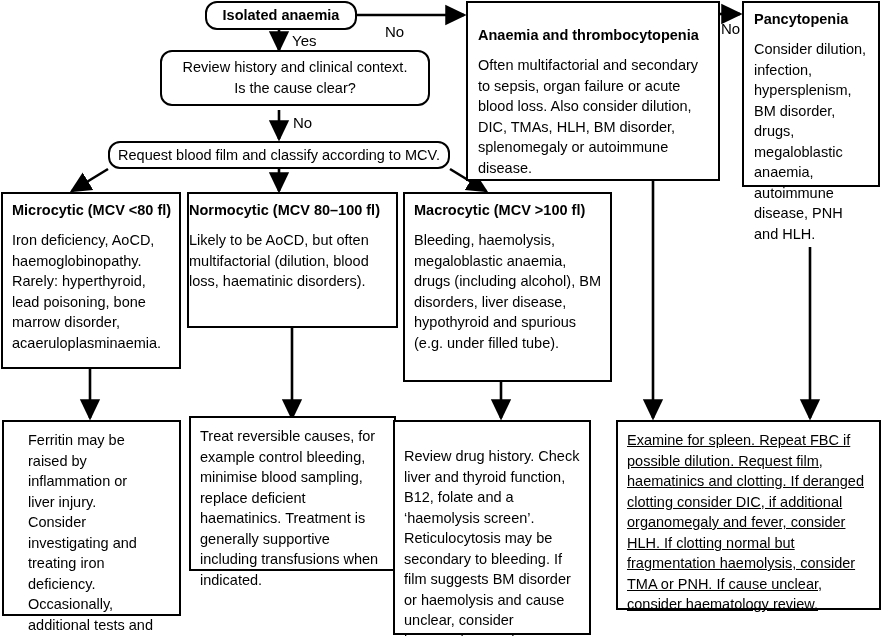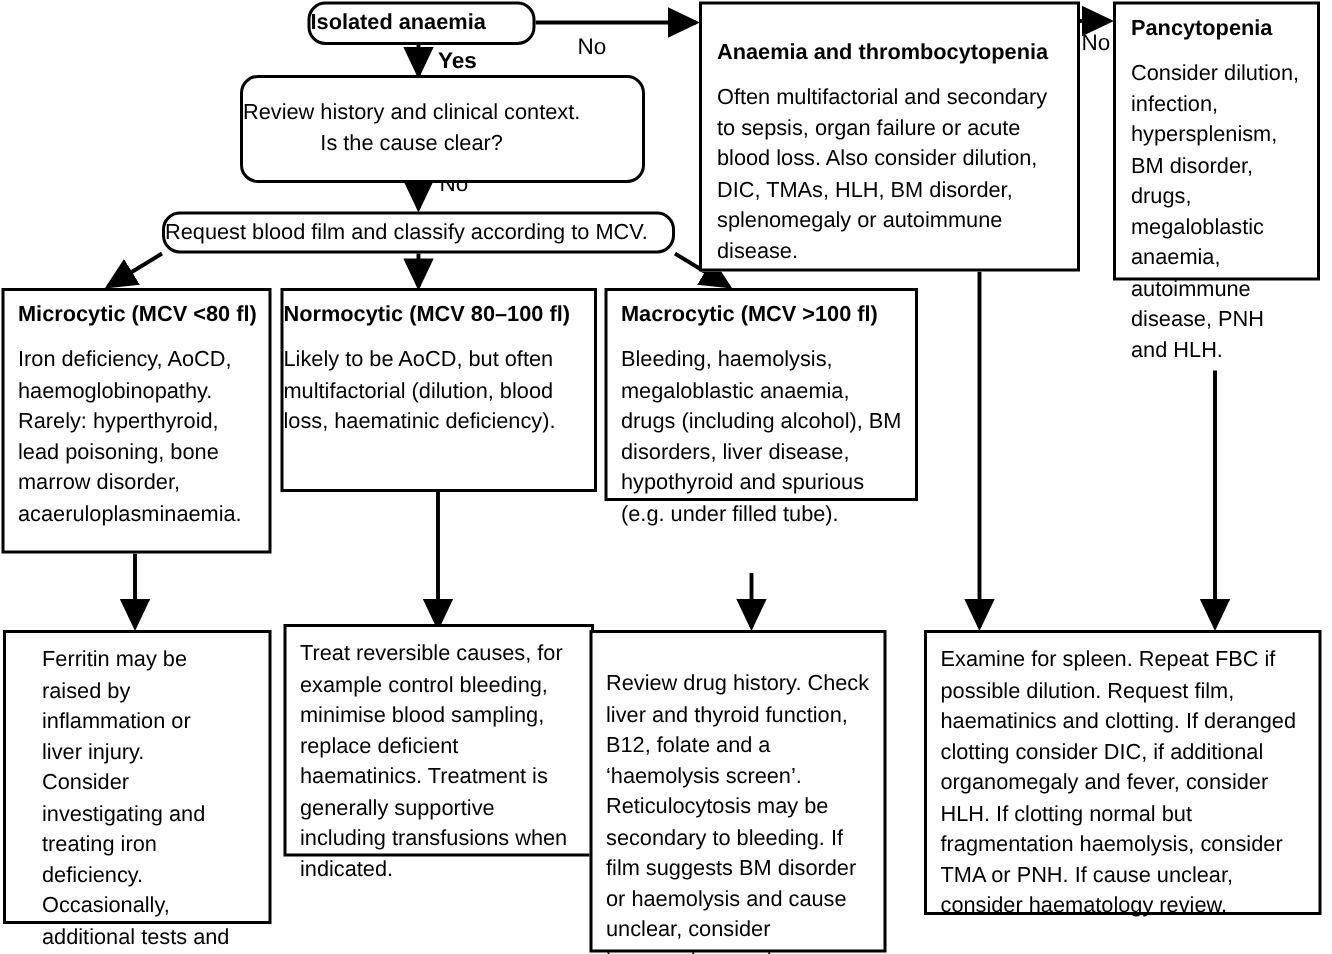--- a/index.html
+++ b/index.html
@@ -31,21 +31,21 @@
     white-space: nowrap;
   }
   .box .body {
     font-size: 14.5px;
     line-height: 20.5px;
     margin: 0;
   }
   .box.centered {
     display: flex;
     flex-direction: column;
-    align-items: flex-start;
+    align-items: center;
     justify-content: center;
     text-align: center;
     padding: 0;
     border-radius: 12px;
   }
   .box.centered .body { line-height: 21px; }
   .label {
     position: absolute;
     font-size: 15px;
     line-height: 15px;
@@ -92,29 +92,29 @@
         <path d="M501,382 L501,418"></path>
 
         <path d="M653,181 L653,418"></path>
 
         <path d="M810,247 L810,418"></path>
       </g>
     </svg>
   </div>
 
   <div class="label" style="left:385px;top:24px;">No</div>
-  <div class="label" style="left:292px;top:33px;font-weight:bold;">Yes</div>
+  <div class="label" style="left:292px;top:33px;">Yes</div>
   <div class="label" style="left:293px;top:115px;">No</div>
   <div class="label" style="left:721px;top:21px;">No</div>
 
   <div class="box centered" style="left:205px;top:1px;width:152px;height:29px;">
     <div class="title" style="margin:0;">Isolated anaemia</div>
   </div>
 
-  <div class="box centered" style="left:160px;top:50px;width:270px;height:72px;">
+  <div class="box centered" style="left:160px;top:50px;width:270px;height:56px;">
     <div class="body" style="white-space:pre-line;">Review history and clinical context.
 Is the cause clear?</div>
   </div>
 
   <div class="box centered" style="left:108px;top:141px;width:342px;height:28px;">
     <div class="body">Request blood film and classify according to MCV.</div>
   </div>
 
   <div class="box" style="left:466px;top:1px;width:254px;height:180px;padding:24px 10px;">
     <div class="title">Anaemia and thrombocytopenia</div>
@@ -126,37 +126,37 @@
     <div class="body">Consider dilution, infection, hypersplenism, BM disorder, drugs, megaloblastic anaemia, autoimmune disease, PNH and HLH.</div>
   </div>
 
   <div class="box" style="left:1px;top:192px;width:180px;height:177px;padding:8px 9px;">
     <div class="title">Microcytic (MCV &lt;80 fl)</div>
     <div class="body">Iron deficiency, AoCD, haemoglobinopathy. Rarely: hyperthyroid, lead poisoning, bone marrow disorder, acaeruloplasminaemia.</div>
   </div>
 
   <div class="box" style="left:187px;top:192px;width:211px;height:136px;padding:8px 0;">
     <div class="title">Normocytic (MCV 80–100 fl)</div>
-    <div class="body">Likely to be AoCD, but often multifactorial (dilution, blood loss, haematinic deficiency).</div>
+    <div class="body">Likely to be AoCD, but often multifactorial (dilution, blood loss, haematinic disorders).</div>
   </div>
 
-  <div class="box" style="left:403px;top:192px;width:209px;height:142px;padding:8px 9px;">
+  <div class="box" style="left:403px;top:192px;width:209px;height:190px;padding:8px 9px;">
     <div class="title">Macrocytic (MCV &gt;100 fl)</div>
     <div class="body">Bleeding, haemolysis, megaloblastic anaemia, drugs (including alcohol), BM disorders, liver disease, hypothyroid and spurious (e.g. under filled tube).</div>
   </div>
 
   <div class="box" style="left:2px;top:420px;width:179px;height:196px;padding:8px 24px;">
     <div class="body">Ferritin may be raised by inflammation or liver injury. Consider investigating and treating iron deficiency. Occasionally, additional tests and haematology review may be appropriate (see text).</div>
   </div>
 
   <div class="box" style="left:189px;top:416px;width:207px;height:155px;padding:8px 9px;">
     <div class="body">Treat reversible causes, for example control bleeding, minimise blood sampling, replace deficient haematinics. Treatment is generally supportive including transfusions when indicated.</div>
   </div>
 
   <div class="box" style="left:393px;top:420px;width:198px;height:215px;padding:24px 9px;">
     <div class="body">Review drug history. Check liver and thyroid function, B12, folate and a ‘haemolysis screen’. Reticulocytosis may be secondary to bleeding. If film suggests BM disorder or haemolysis and cause unclear, consider haematology review.</div>
   </div>
 
-  <div class="box" style="left:616px;top:420px;width:265px;height:190px;padding:8px 9px;">
+  <div class="box" style="left:616px;top:420px;width:265px;height:190px;padding:8px 9px;text-decoration:underline;">
     <div class="body">Examine for spleen. Repeat FBC if possible dilution. Request film, haematinics and clotting. If deranged clotting consider DIC, if additional organomegaly and fever, consider HLH. If clotting normal but fragmentation haemolysis, consider TMA or PNH. If cause unclear, consider haematology review.</div>
   </div>
 
 </div>
 
 </body></html>

